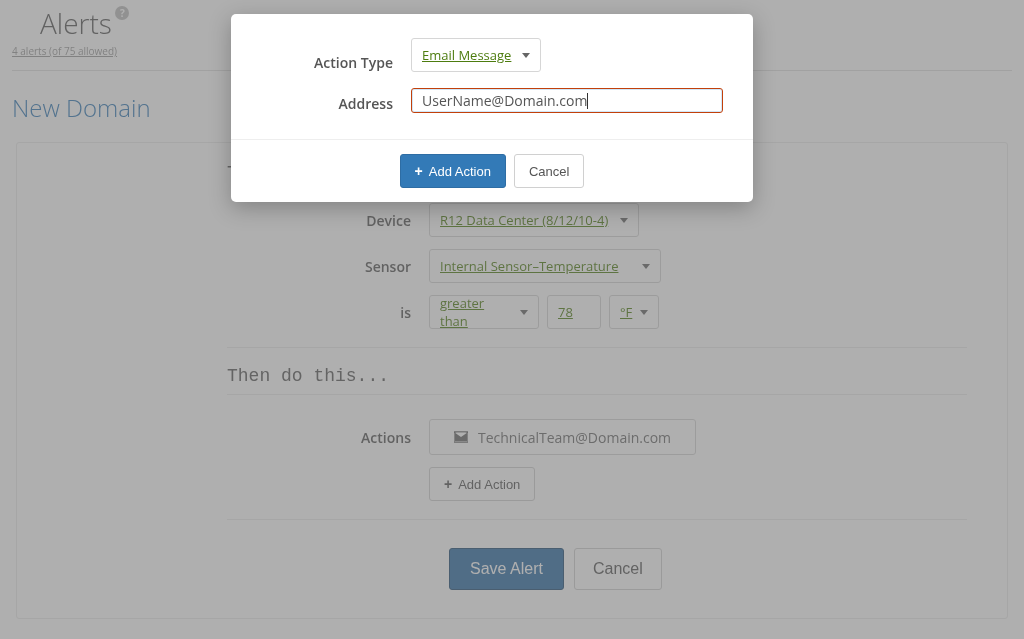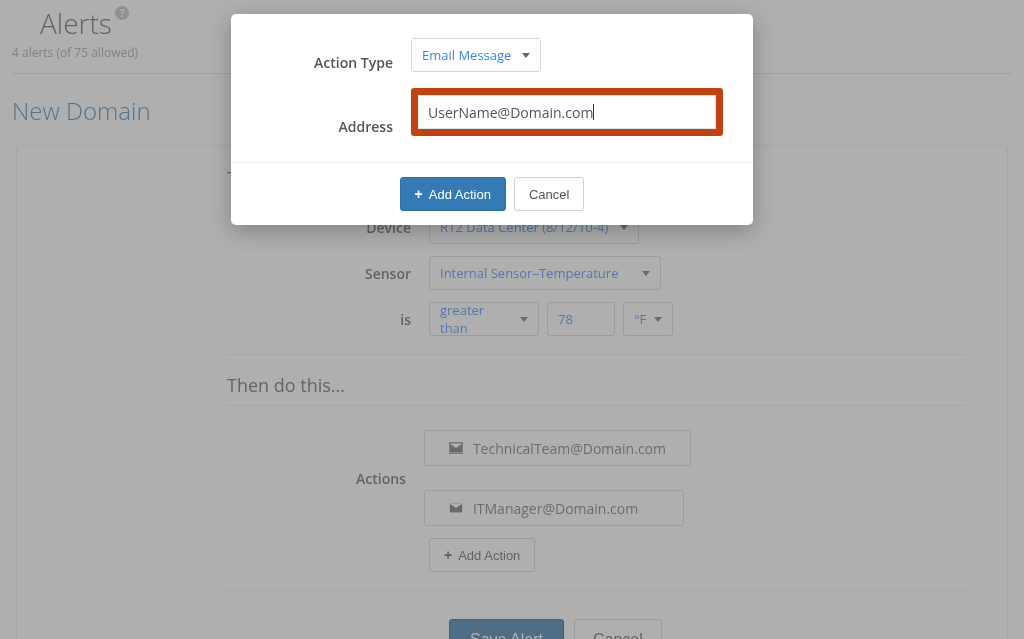--- a/index.html
+++ b/index.html
@@ -31,22 +31,23 @@
       color: #fff;
       font-size: 10px;
       font-weight: bold;
       text-align: center;
       line-height: 14px;
       vertical-align: top;
       margin-top: 2px;
     }
     .subtle {
       color: #9a9a9a;
-      font-size: 12px;
+      font-size: 10px;
       margin-top: 2px;
+      text-decoration: underline;
     }
     .page-hr {
       border: none;
       border-top: 1px solid #e1e1e1;
       margin: 12px 0 20px 0;
     }
     .section-title {
       font-size: 24px;
       font-weight: 300;
       color: #337ab7;
@@ -56,55 +57,57 @@
       border: 1px solid #eaeaea;
       border-radius: 3px;
       padding: 20px 40px 28px 40px;
       margin: 0 4px;
     }
     .trigger-h, .then-h {
       font-size: 18px;
       color: #5a5a5a;
       font-weight: 400;
       padding: 0 0 14px 170px;
+      font-family: Liberation Mono, monospace;
     }
     .row {
       display: flex;
       align-items: center;
       padding: 6px 0;
     }
     .row-label {
       width: 372px;
       text-align: right;
       padding-right: 18px;
       font-weight: 600;
       color: #555;
     }
     .select, .textin {
       border: 1px solid #d6d6d6;
       border-radius: 3px;
       background: #fff;
       height: 34px;
       padding: 0 10px;
-      color: #3b82f6;
+      color: #4d7c0f;
       font-size: 13px;
       display: inline-flex;
       align-items: center;
       gap: 8px;
+      text-decoration: underline;
     }
     .select .caret {
       margin-left: auto;
       border-left: 4px solid transparent;
       border-right: 4px solid transparent;
       border-top: 5px solid #666;
     }
     .sel-device { width: 210px; }
     .sel-sensor { width: 232px; }
     .sel-op { width: 110px; }
-    .txt-val { width: 68px; padding: 0 10px; }
+    .txt-val { width: 54px; padding: 0 10px; }
     .sel-unit { width: 50px; }
     .inner-hr {
       border: none;
       border-top: 1px solid #eaeaea;
       margin: 12px 0 18px 170px;
     }
     .actions-row {
       display: flex;
       gap: 24px;
       flex-wrap: wrap;
@@ -189,24 +192,24 @@
     .m-label {
       width: 150px;
       text-align: right;
       padding-right: 18px;
       font-weight: 600;
       color: #555;
     }
     .m-select { width: 130px; }
     .m-input {
       width: 312px;
-      border: 7px solid #c2410c;
+      border: 1px solid #c2410c;
       box-shadow: 0 0 0 1px rgba(102,175,233,0.3) inset;
       border-radius: 3px;
-      height: 48px;
+      height: 25px;
       padding: 0 10px;
       color: #555;
       display: inline-flex;
       align-items: center;
     }
     .caret-blink {
       width: 1px; height: 16px; background: #333;
     }
     .modal-footer {
       border-top: 1px solid #eee;
@@ -277,29 +280,20 @@
         <div class="action-chip">
           <span class="mail-icon">
             <svg viewBox="0 0 16 12">
                 <path d="M0 0h16v12H0z M0 0l8 6 8-6" fill="none" stroke="#666" stroke-width="1.4"></path>
                 <path d="M1 1h14v10H1z" fill="#666"></path>
                 <path d="M1 1l7 5 7-5" fill="#fff"></path>
               </svg>
           </span>
           <span>TechnicalTeam@Domain.com</span>
         </div>
-        <div class="action-chip">
-          <span class="mail-icon">
-            <svg viewBox="0 0 16 12">
-                <path d="M1 1h14v10H1z" fill="#666"></path>
-                <path d="M1 1l7 5 7-5" fill="#fff"></path>
-              </svg>
-          </span>
-          <span>ITManager@Domain.com</span>
-        </div>
       </div>
     </div>
 
     <div class="row">
       <div class="row-label"></div>
       <button class="btn">
         <span class="plus">+</span>
         <span>Add Action</span>
       </button>
     </div>

